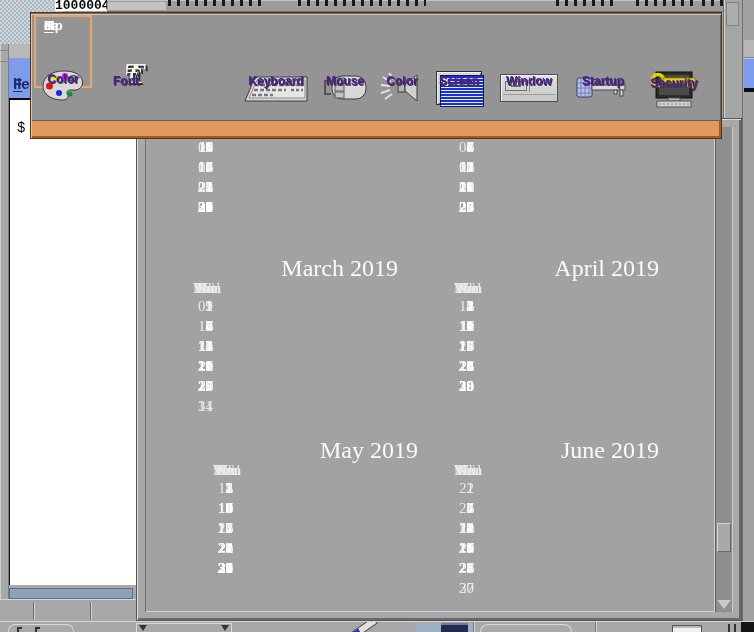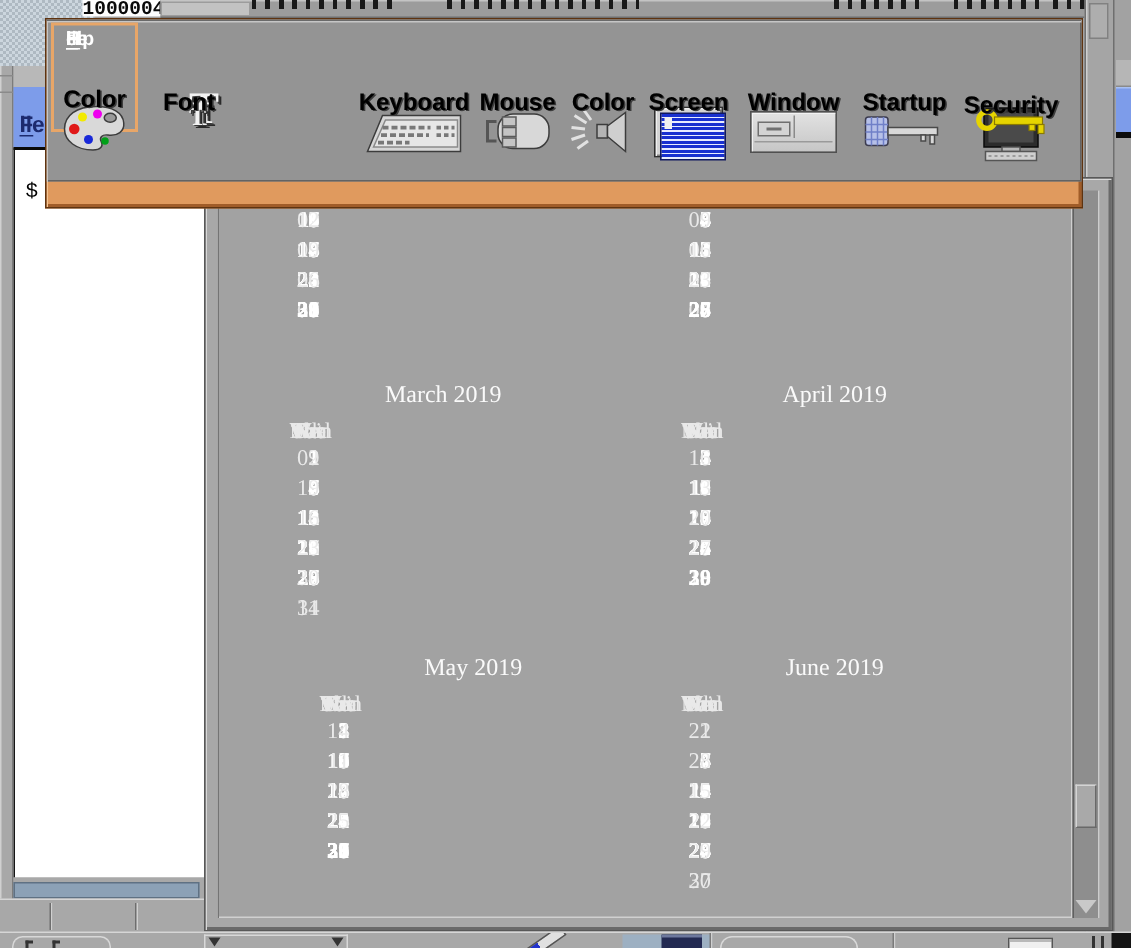--- a/index.html
+++ b/index.html
@@ -41,21 +41,21 @@
   .term-hscroll{left:9px;top:544px;width:124px;height:11px;background:#8ca1b6;border:1px solid #5f7183;}
   .term-bframe{left:0;top:555px;width:138px;height:22px;background:#a8a8a8;border-top:1px solid #d6d6d6;}
   .term-groove{top:2px;width:2px;height:18px;background:#6e6e6e;border-right:1px solid #d0d0d0;}
 
   
   .calwin{left:136px;top:118px;width:606px;height:503px;background:#a8a8a8;
     border:1px solid #585858;box-shadow:inset 1px 1px 0 #d8d8d8, inset -2px -2px 0 #6a6a6a;}
   .cal-content{left:8px;top:8px;right:26px;bottom:8px;background:#a2a2a2;
     box-shadow:inset 1px 1px 0 #747474, inset -1px -1px 0 #d0d0d0;overflow:hidden;}
   .month{top:0;height:100%;width:205px;font-family:"Liberation Serif",serif;}
-  .m-title{width:205px;text-align:center;font-size:16px;color:#fafafa;white-space:nowrap;}
+  .m-title{width:205px;text-align:right;font-size:24px;color:#fafafa;white-space:nowrap;}
   .m-row{left:0;height:20px;line-height:20px;font-size:15px;white-space:nowrap;color:#e9e9e9;}
   .m-row span{position:static;display:inline-block;}
   .c-wk{width:23px;text-align:right;padding-right:3px;}
   .c-day{width:26px;text-align:right;padding-right:6px;}
   .c-day.b{color:#ffffff;font-weight:bold;}
   .m-head .c-day,.m-head .c-wk{text-align:center;padding:0;}
   .cal-scroll{right:8px;top:8px;bottom:8px;width:18px;background:#8e8e8e;
     border-left:1px solid #606060;border-right:1px solid #cdcdcd;}
   .cal-thumb{left:1px;top:396px;width:14px;height:29px;background:#a9a9a9;
     border:1px solid;border-color:#d4d4d4 #696969 #696969 #d4d4d4;}
@@ -103,22 +103,22 @@
     justify-content:space-between;padding:0 13px;color:#fff;font-size:13px;font-weight:bold;}
   .sm-menubar > span{position:relative;}
   .sm-toolbar{position:relative;left:0;width:100%;height:calc(100% - 24px);
     border-top:1px solid #6a6a6a;box-shadow:inset 0 1px 0 #c6c6c6;}
   .tool{top:1px;width:58px;height:73px;display:flex;flex-direction:column;align-items:center;
     justify-content:flex-end;}
   .tool > *{position:relative;}
   .tool.selected{border:2px solid #e8a668;}
   .tool.low{top:6px;height:70px;}
   .tool-icon{display:flex;align-items:center;justify-content:center;flex:1 1 auto;}
-  .tool-label{font-size:16px;font-weight:bold;color:#000000;text-shadow:1px 1px 0 #3c3c3c;
-    line-height:14px;margin-bottom:12px;white-space:nowrap;}
+  .tool-label{font-size:12px;font-weight:bold;color:#4c1d95;text-shadow:1px 1px 0 #3c3c3c;
+    line-height:14px;margin-bottom:0;white-space:nowrap;}
   
   .fico{display:flex;align-items:flex-end;color:#f2f2f2;font-family:"Liberation Serif",serif;
     font-weight:bold;text-shadow:1px 1px 0 #3a3a3a,2px 2px 0 #2a2a2a;}
   .fico span{position:static;}
   .f1{font-size:30px;line-height:30px;} .f2{font-size:23px;line-height:25px;} .f3{font-size:17px;line-height:20px;}
   .bico{position:relative;width:48px;height:34px;border:1px solid #2e2e2e;display:grid;
     grid-template-columns:1fr 1fr;grid-template-rows:1fr 1fr;}
   .bico i{position:static;}
   .b1{background:repeating-linear-gradient(180deg,#e6e6e6 0 3px,#5a5a5a 3px 4px);}
   .b2{background:repeating-linear-gradient(135deg,#2c2c2c 0 4px,#d8d8d8 4px 9px);}

